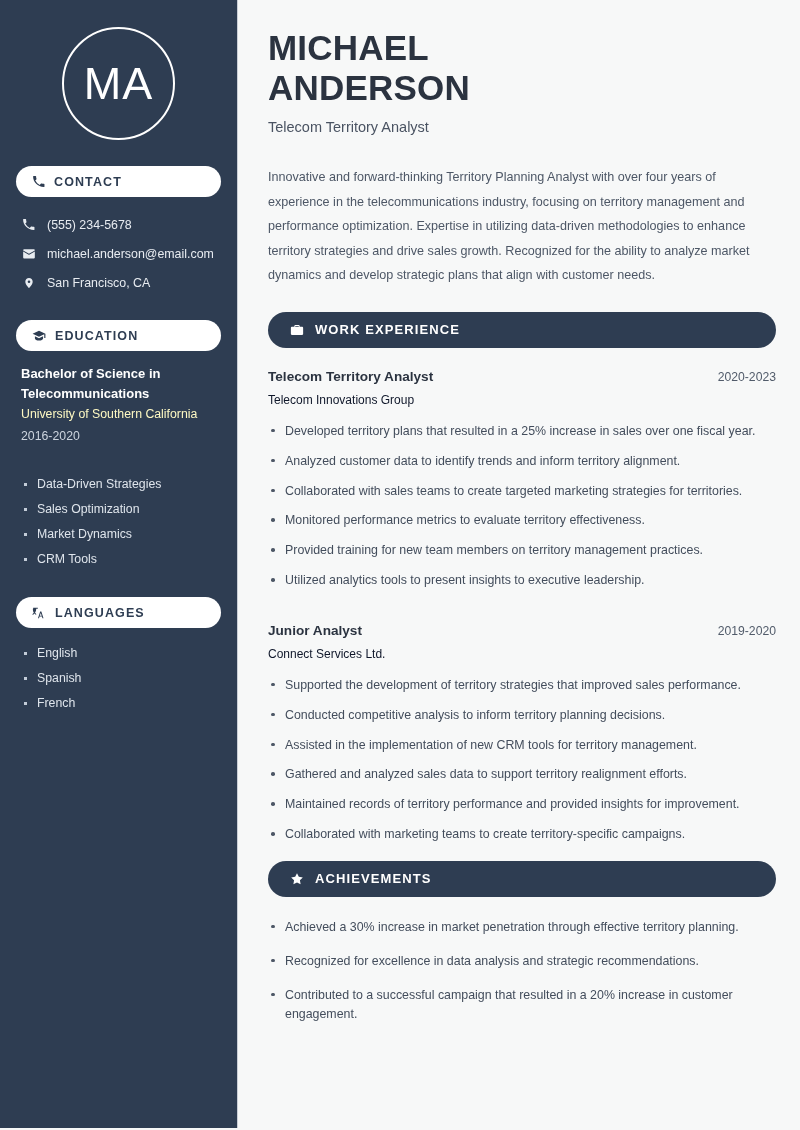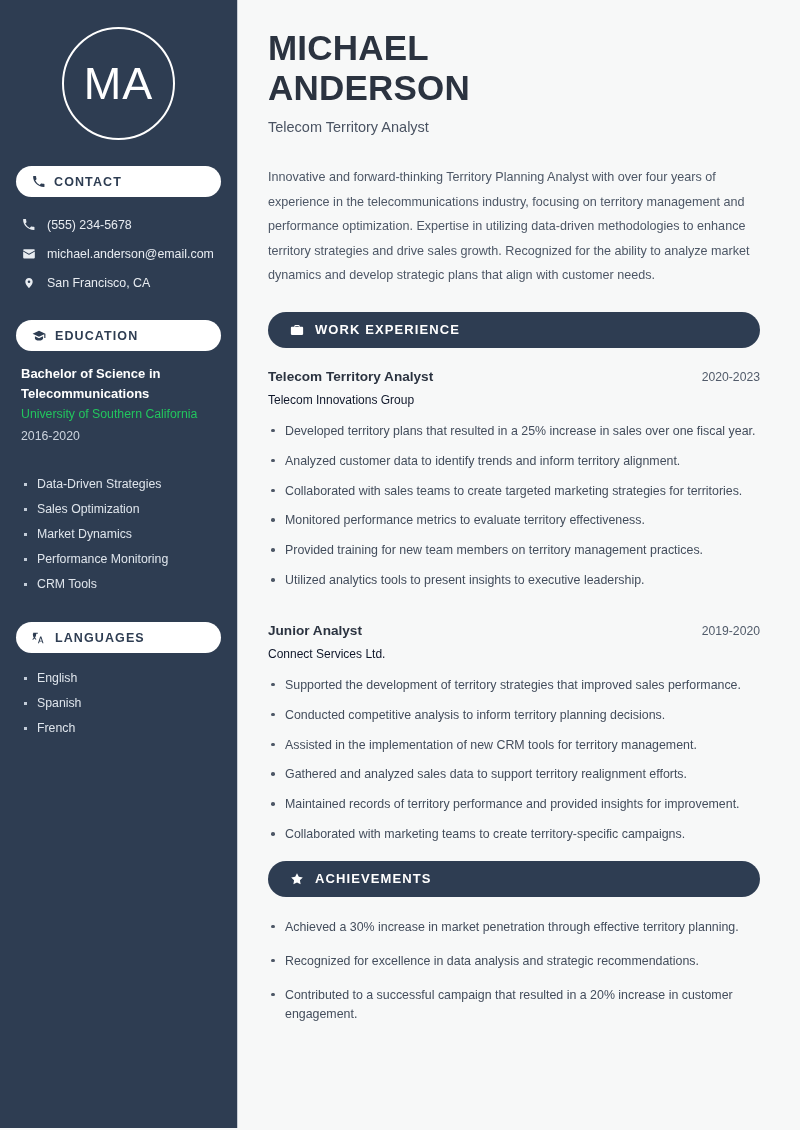--- a/index.html
+++ b/index.html
@@ -46,38 +46,38 @@
     display:flex; align-items:center; gap:11px;
     padding:0 5px;
     height:29px;
     font-size:12.4px;
     color:#e8ecf1;
   }
   .contact-row .c-ico { width:15px; display:flex; justify-content:center; flex:0 0 15px; }
 
   .edu-block { padding:0 5px; margin-bottom:25px; }
   .edu-degree { font-size:13px; font-weight:bold; color:#ffffff; line-height:1.55; }
-  .edu-school { font-size:12.3px; color:#22c55e; line-height:1.75; }
+  .edu-school { font-size:12.3px; color:#fef9c3; line-height:1.75; }
   .edu-years  { font-size:12.3px; color:#cdd5df; line-height:1.75; }
 
   .side-list { list-style:none; padding:0 5px; margin-bottom:25px; }
   .side-list li {
     position:relative;
     font-size:12.3px;
     color:#dfe5ec;
     padding-left:16px;
     line-height:25px;
   }
   .side-list li:before {
     content:""; position:absolute; left:3px; top:11px;
     width:3px; height:3px; background:#c3ccd8;
   }
 
   
-  .main { flex:1; padding:28px 40px 0 30px; background:#f7f8f8; }
+  .main { flex:1; padding:28px 24px 0 30px; background:#f7f8f8; }
   .name {
     font-size:35px; font-weight:bold; color:#2b3340;
     line-height:1.13; letter-spacing:0.2px;
   }
   .title { font-size:14.5px; color:#4a5362; margin-top:12px; }
   .summary {
     font-size:12.6px; color:#4d5766; line-height:1.95;
     margin-top:30px; margin-bottom:24px;
     max-width:500px;
   }
@@ -174,21 +174,20 @@
     <div class="edu-block">
       <div class="edu-degree">Bachelor of Science in Telecommunications</div>
       <div class="edu-school">University of Southern California</div>
       <div class="edu-years">2016-2020</div>
     </div>
 
     <ul class="side-list">
       <li>Data-Driven Strategies</li>
       <li>Sales Optimization</li>
       <li>Market Dynamics</li>
-      <li>Performance Monitoring</li>
       <li>CRM Tools</li>
     </ul>
 
     <div class="pill">
       <span class="pill-icon">
         <svg width="14" height="14" viewBox="0 0 24 24" fill="#2e3d52">
             <path d="M2 3h8v1.6H7.2v1.1c0 2.2-.7 4.3-2 6l2.4 2.3-1 1.2L4 12.7l-2.3 2.6-1.1-1.1 2.5-2.8C2 9.7 1.5 7.8 1.5 5.8V4.6H2V3zm3.7 1.6v1.2c0 1.6-.4 3.2-1.2 4.6-.8-1.4-1.1-3-1.1-4.6V4.6h2.3zM16 9.5h-2L10.2 21h1.8l.9-2.8h4.1l.9 2.8h1.8L16 9.5zm-2.6 7.2L15 11.9l1.6 4.8h-3.2z"></path>
           </svg>
       </span>
       <span class="pill-label">LANGUAGES</span>

